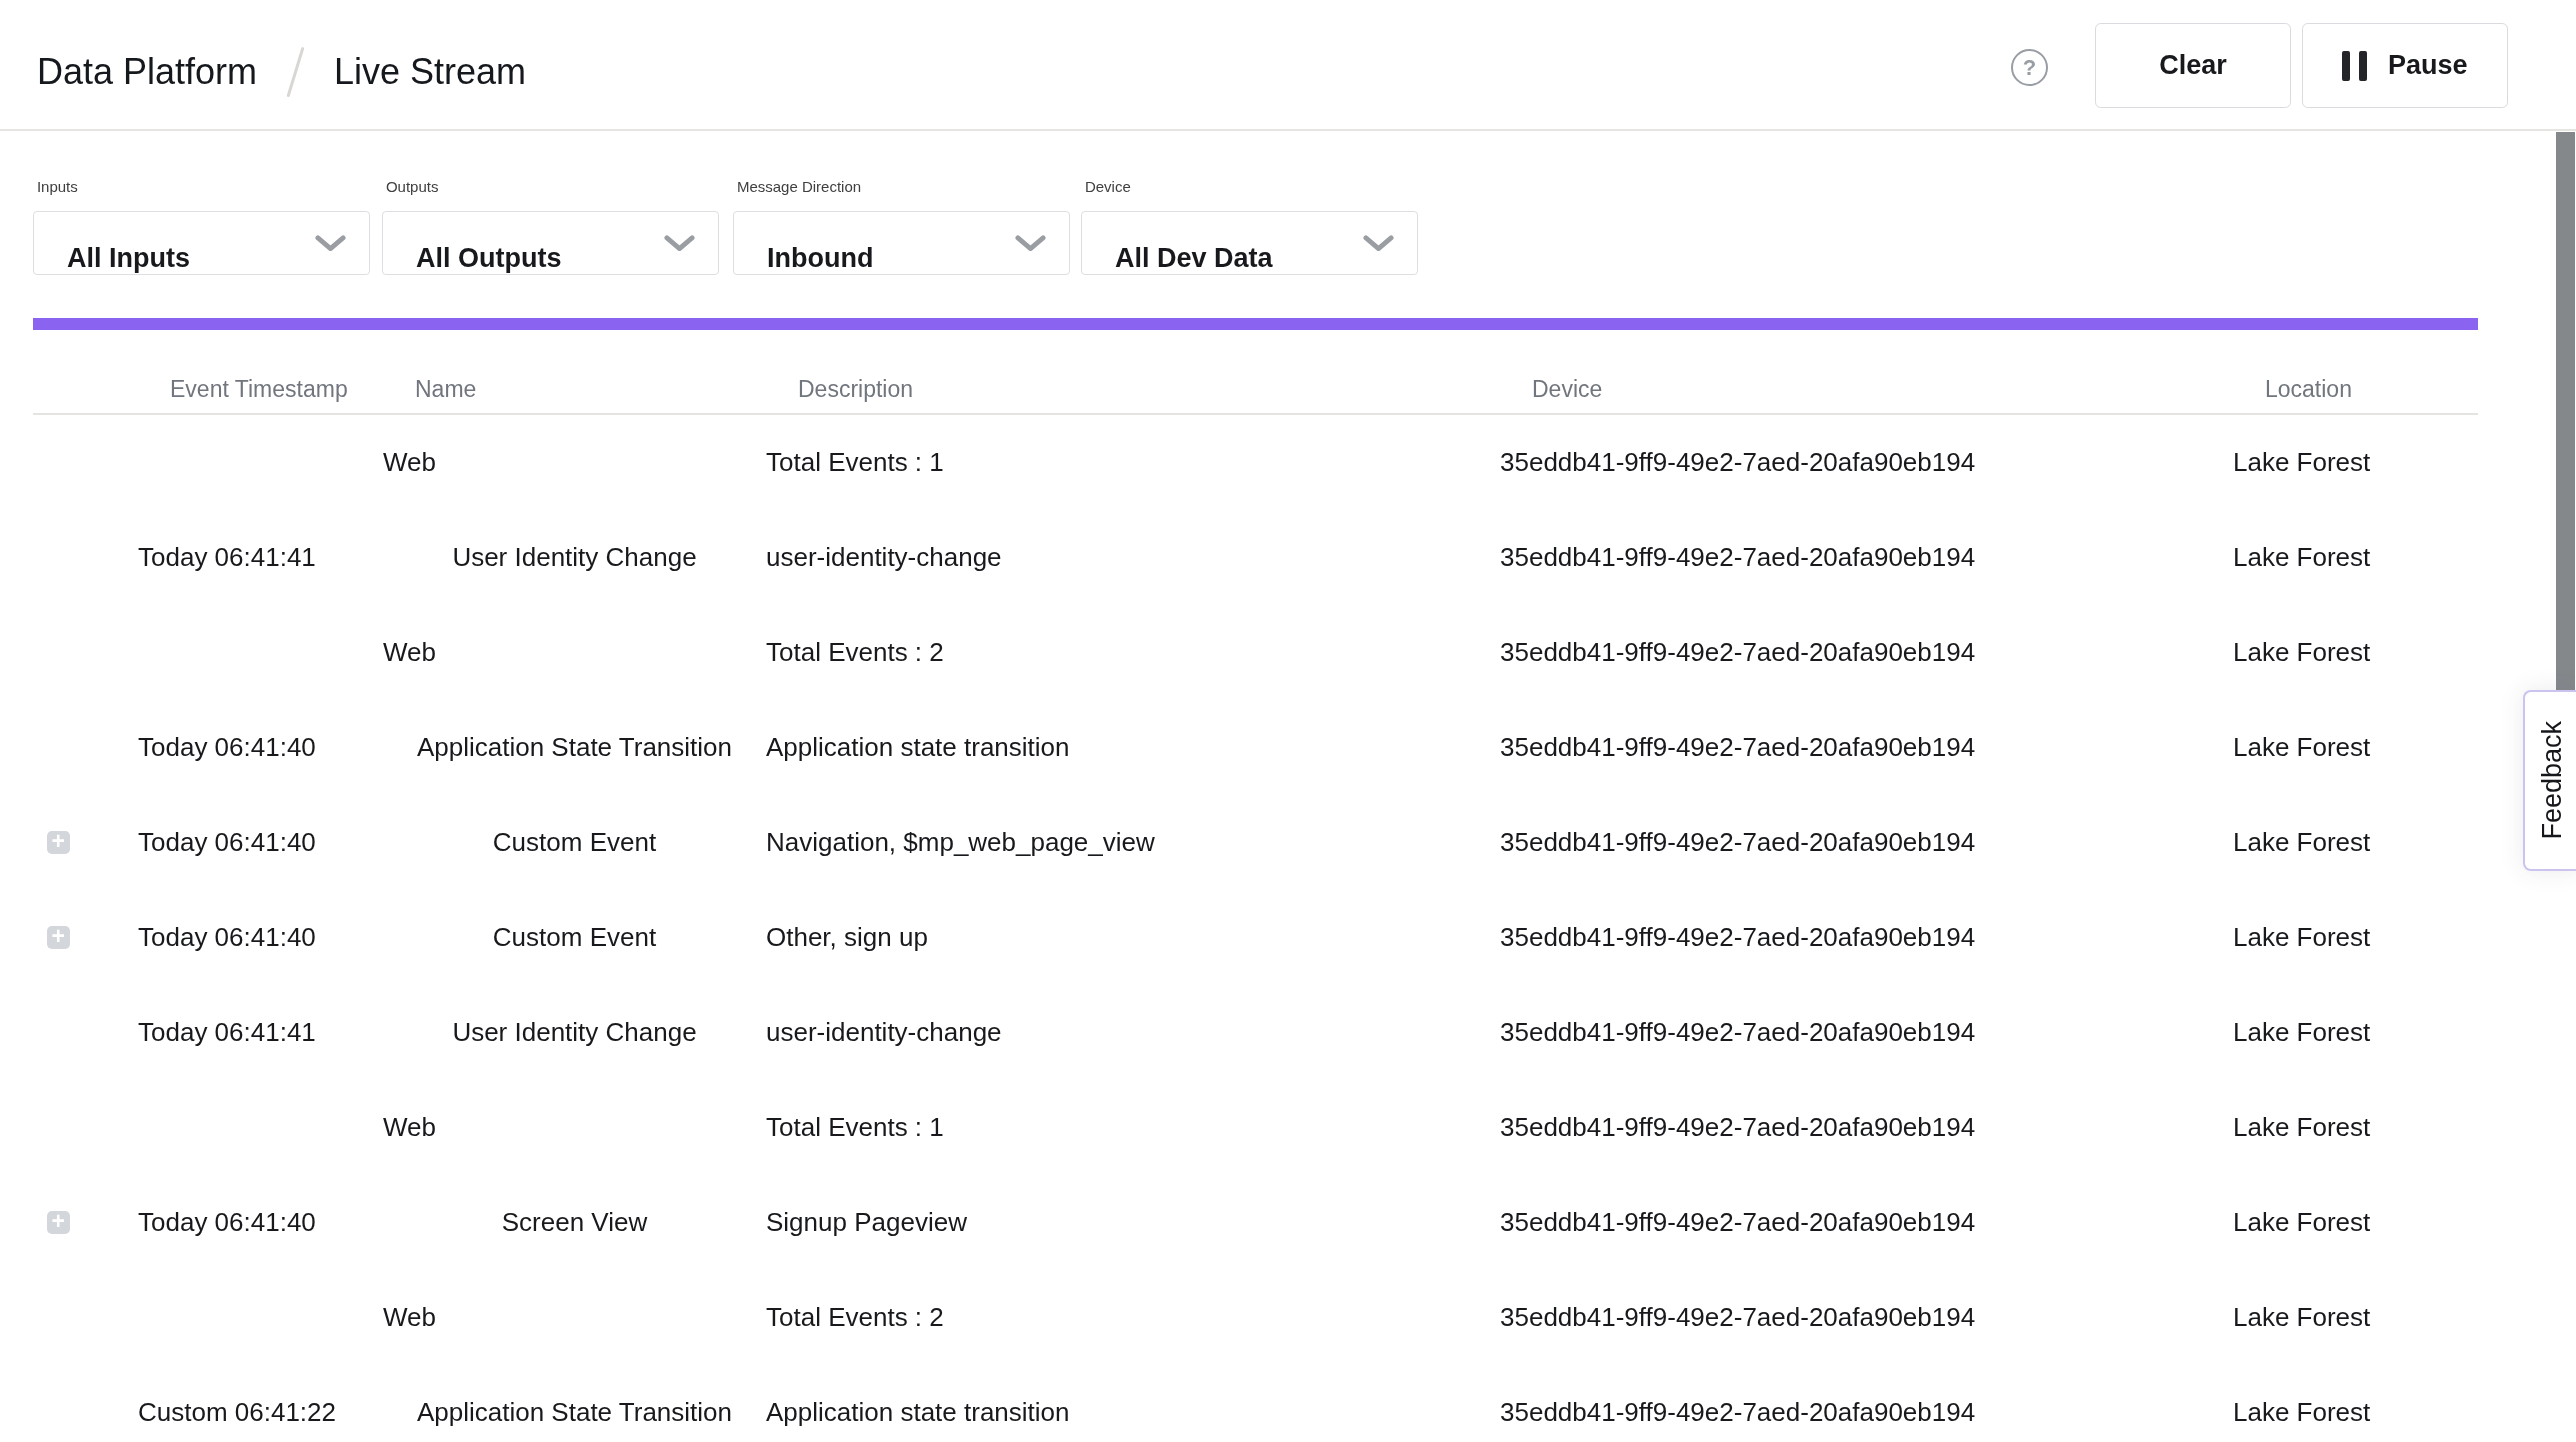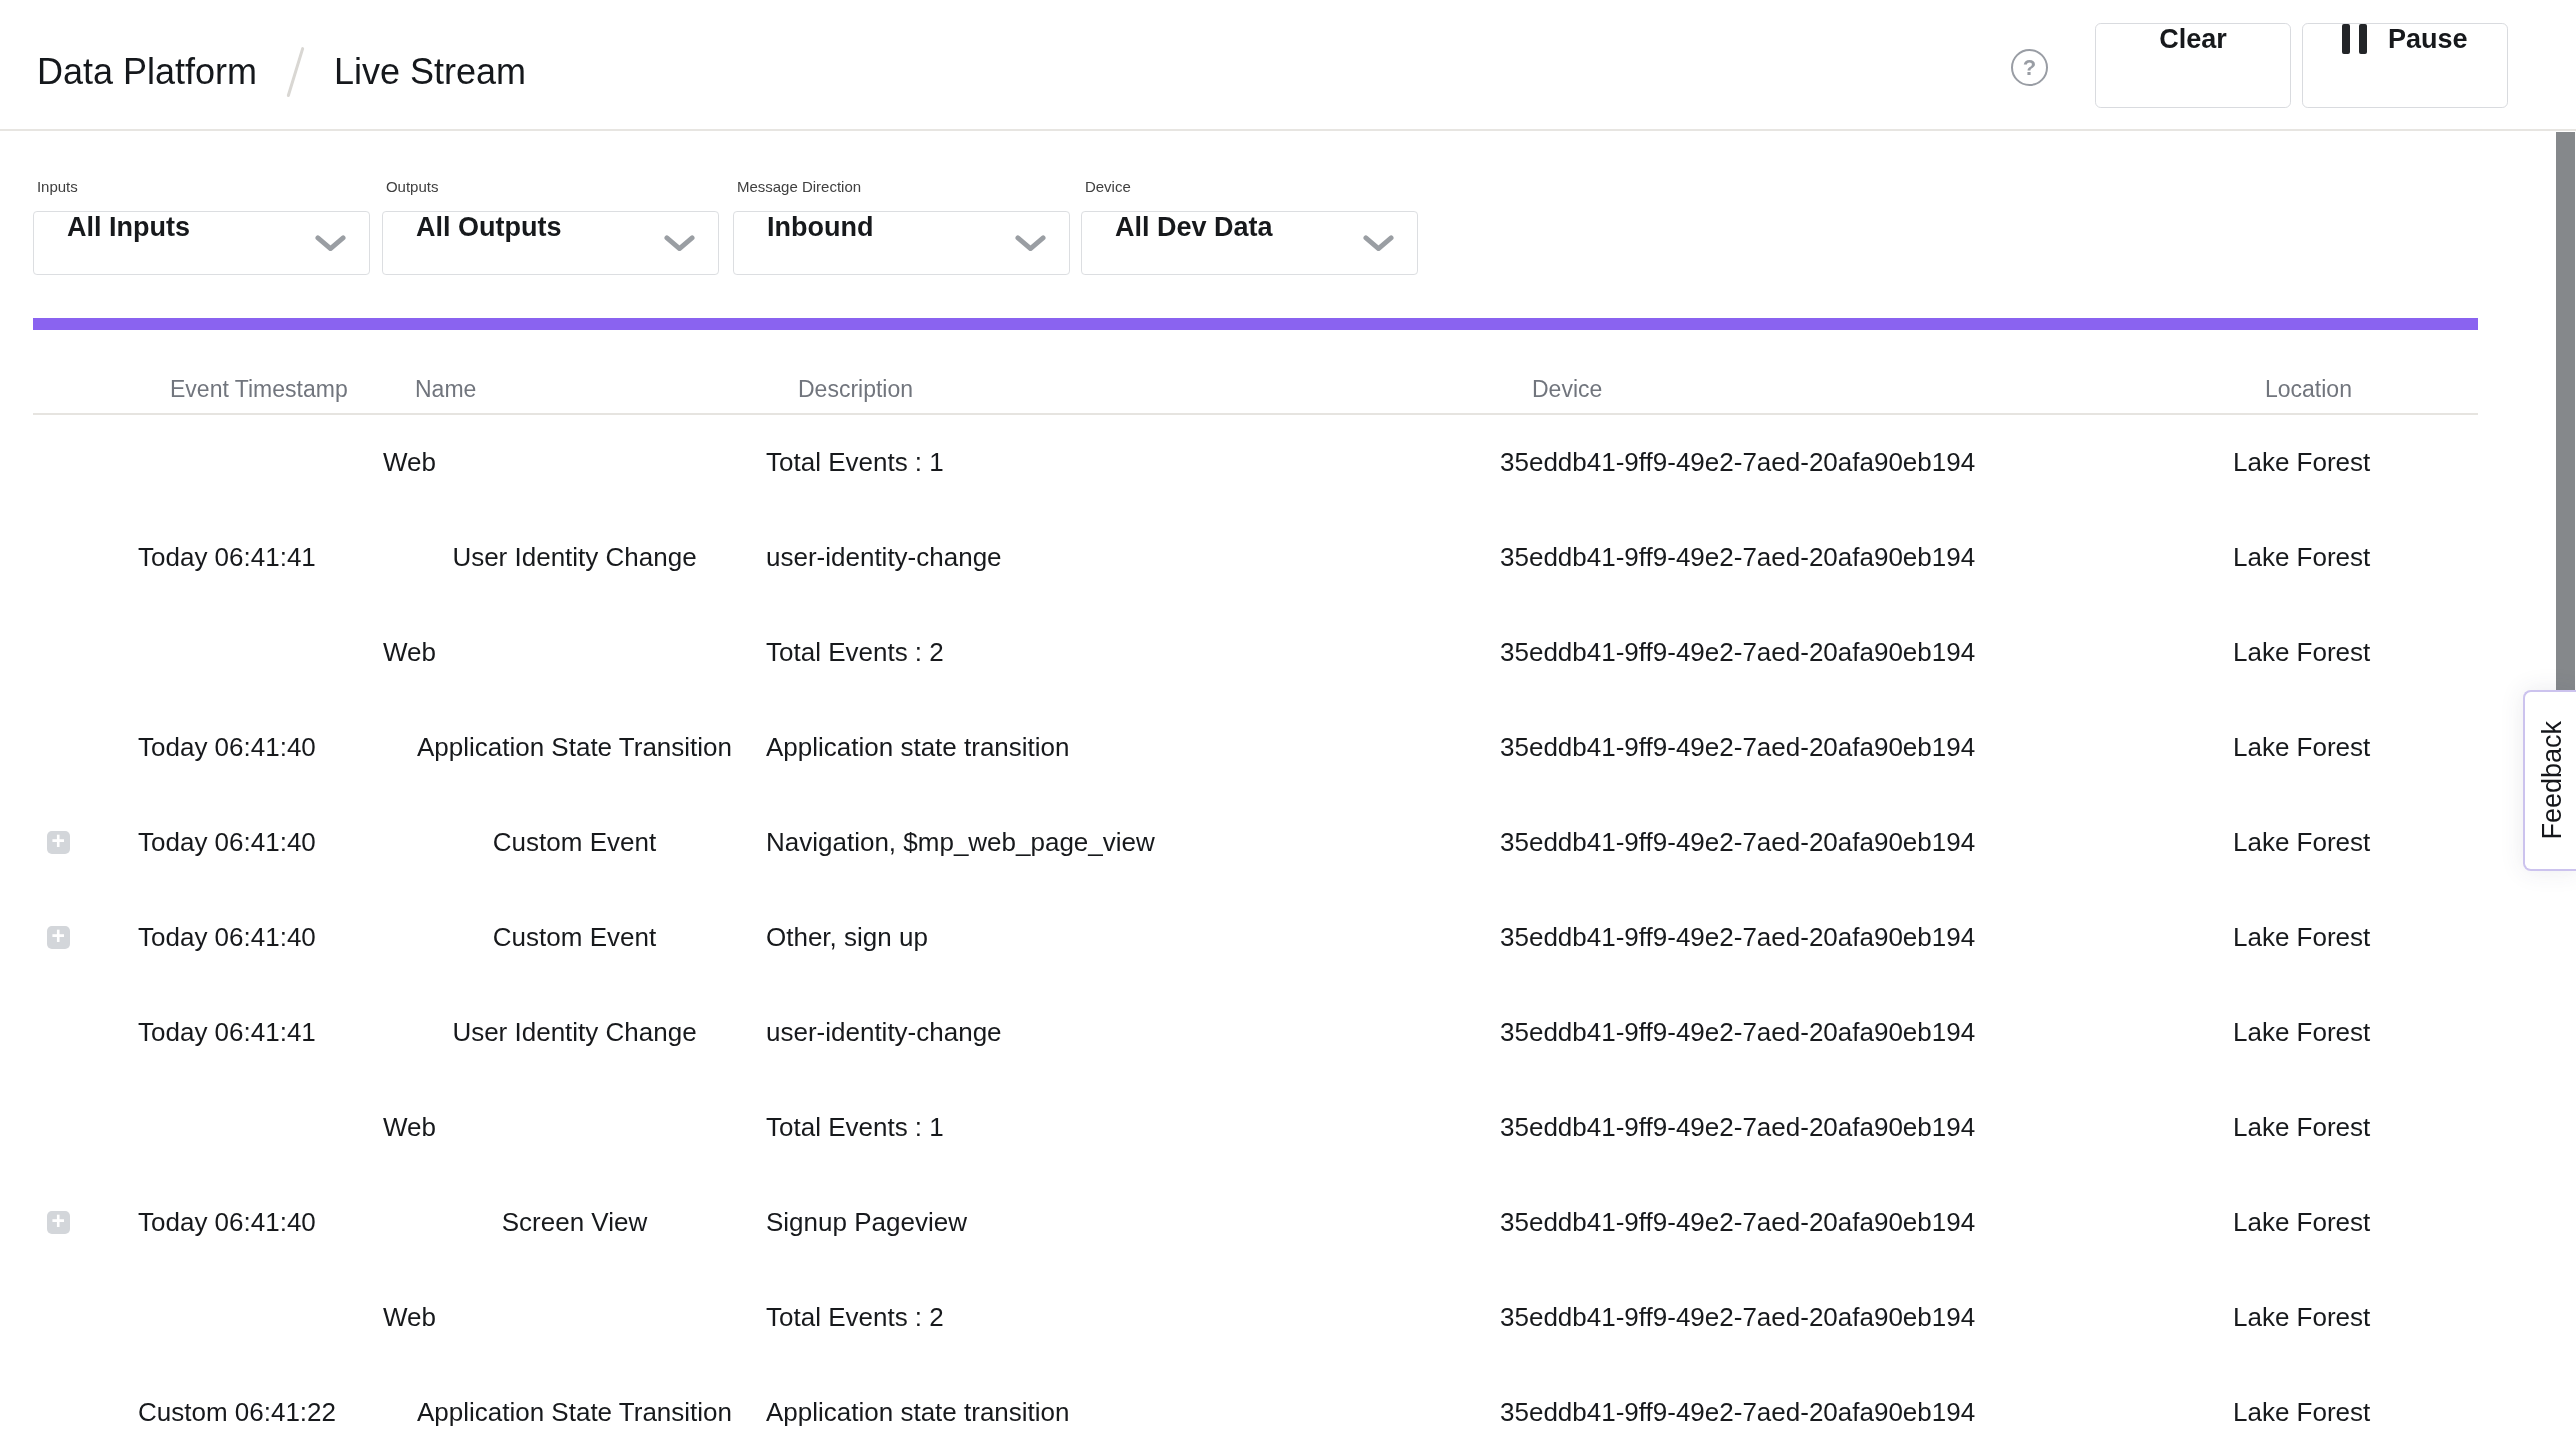--- a/index.html
+++ b/index.html
@@ -9,34 +9,34 @@
   
   .breadcrumb{position:absolute;left:37px;top:46px;display:flex;align-items:center;
               font-size:36px;font-weight:500;color:#15181c;}
   .crumb-sep{width:2.9px;height:52px;background:#d9d7d3;transform:rotate(17deg);
              margin:0 37px;border-radius:1.9px;}
   .help-icon{position:absolute;left:2011px;top:49px;width:37px;height:37px;
              border:2.9px solid #999da4;border-radius:50%;box-sizing:border-box;
              display:flex;align-items:center;justify-content:center;
              font-size:22px;font-weight:700;color:#999da4;cursor:pointer;}
   .btn{position:absolute;top:23px;height:85px;background:#fff;border:1.9px solid #d9dbdf;
-       border-radius:5.8px;box-sizing:border-box;display:flex;
+       border-radius:5.8px;box-sizing:border-box;display:flex;align-items:center;
        justify-content:center;font-size:27px;font-weight:700;color:#17191c;cursor:pointer;}
   .btn-clear{left:2095px;width:196px;}
   .btn-pause{left:2302px;width:206px;gap:21.4px;}
   .pause-icon{display:flex;gap:8.7px;}
   .pause-icon i{display:block;width:7.8px;height:30px;background:#232528;border-radius:1.9px;}
   .header-divider{position:absolute;left:0;top:129px;width:2576px;height:1.9px;background:#e7e5e1;}
 
   
   .filter{position:absolute;top:178px;}
   .filter-label{font-size:15px;color:#404040;margin-left:3.9px;display:block;}
   .filter-select{margin-top:15.5px;width:337px;height:64px;border:1.9px solid #dcdee1;
                  border-radius:3.9px;background:#fff;box-sizing:border-box;position:relative;
-                 display:flex;align-items:flex-start;padding-left:33px;
+                 display:flex;align-items:flex-end;padding-left:33px;
                  font-size:27px;font-weight:700;color:#17191c;cursor:pointer;}
   .filter-select svg{position:absolute;right:23px;top:50%;margin-top:-7.8px;}
 
   
   .progress-bar{position:absolute;left:33px;top:318px;width:2445px;height:11.6px;background:#8a63f0;}
 
   
   .grid-cols{display:grid;grid-template-columns:101px 245px 383px 734px 733px 1fr;
              padding-left:37px;box-sizing:border-box;width:2576px;}
   .table-header{position:absolute;left:0;top:353px;height:72px;align-items:center;

